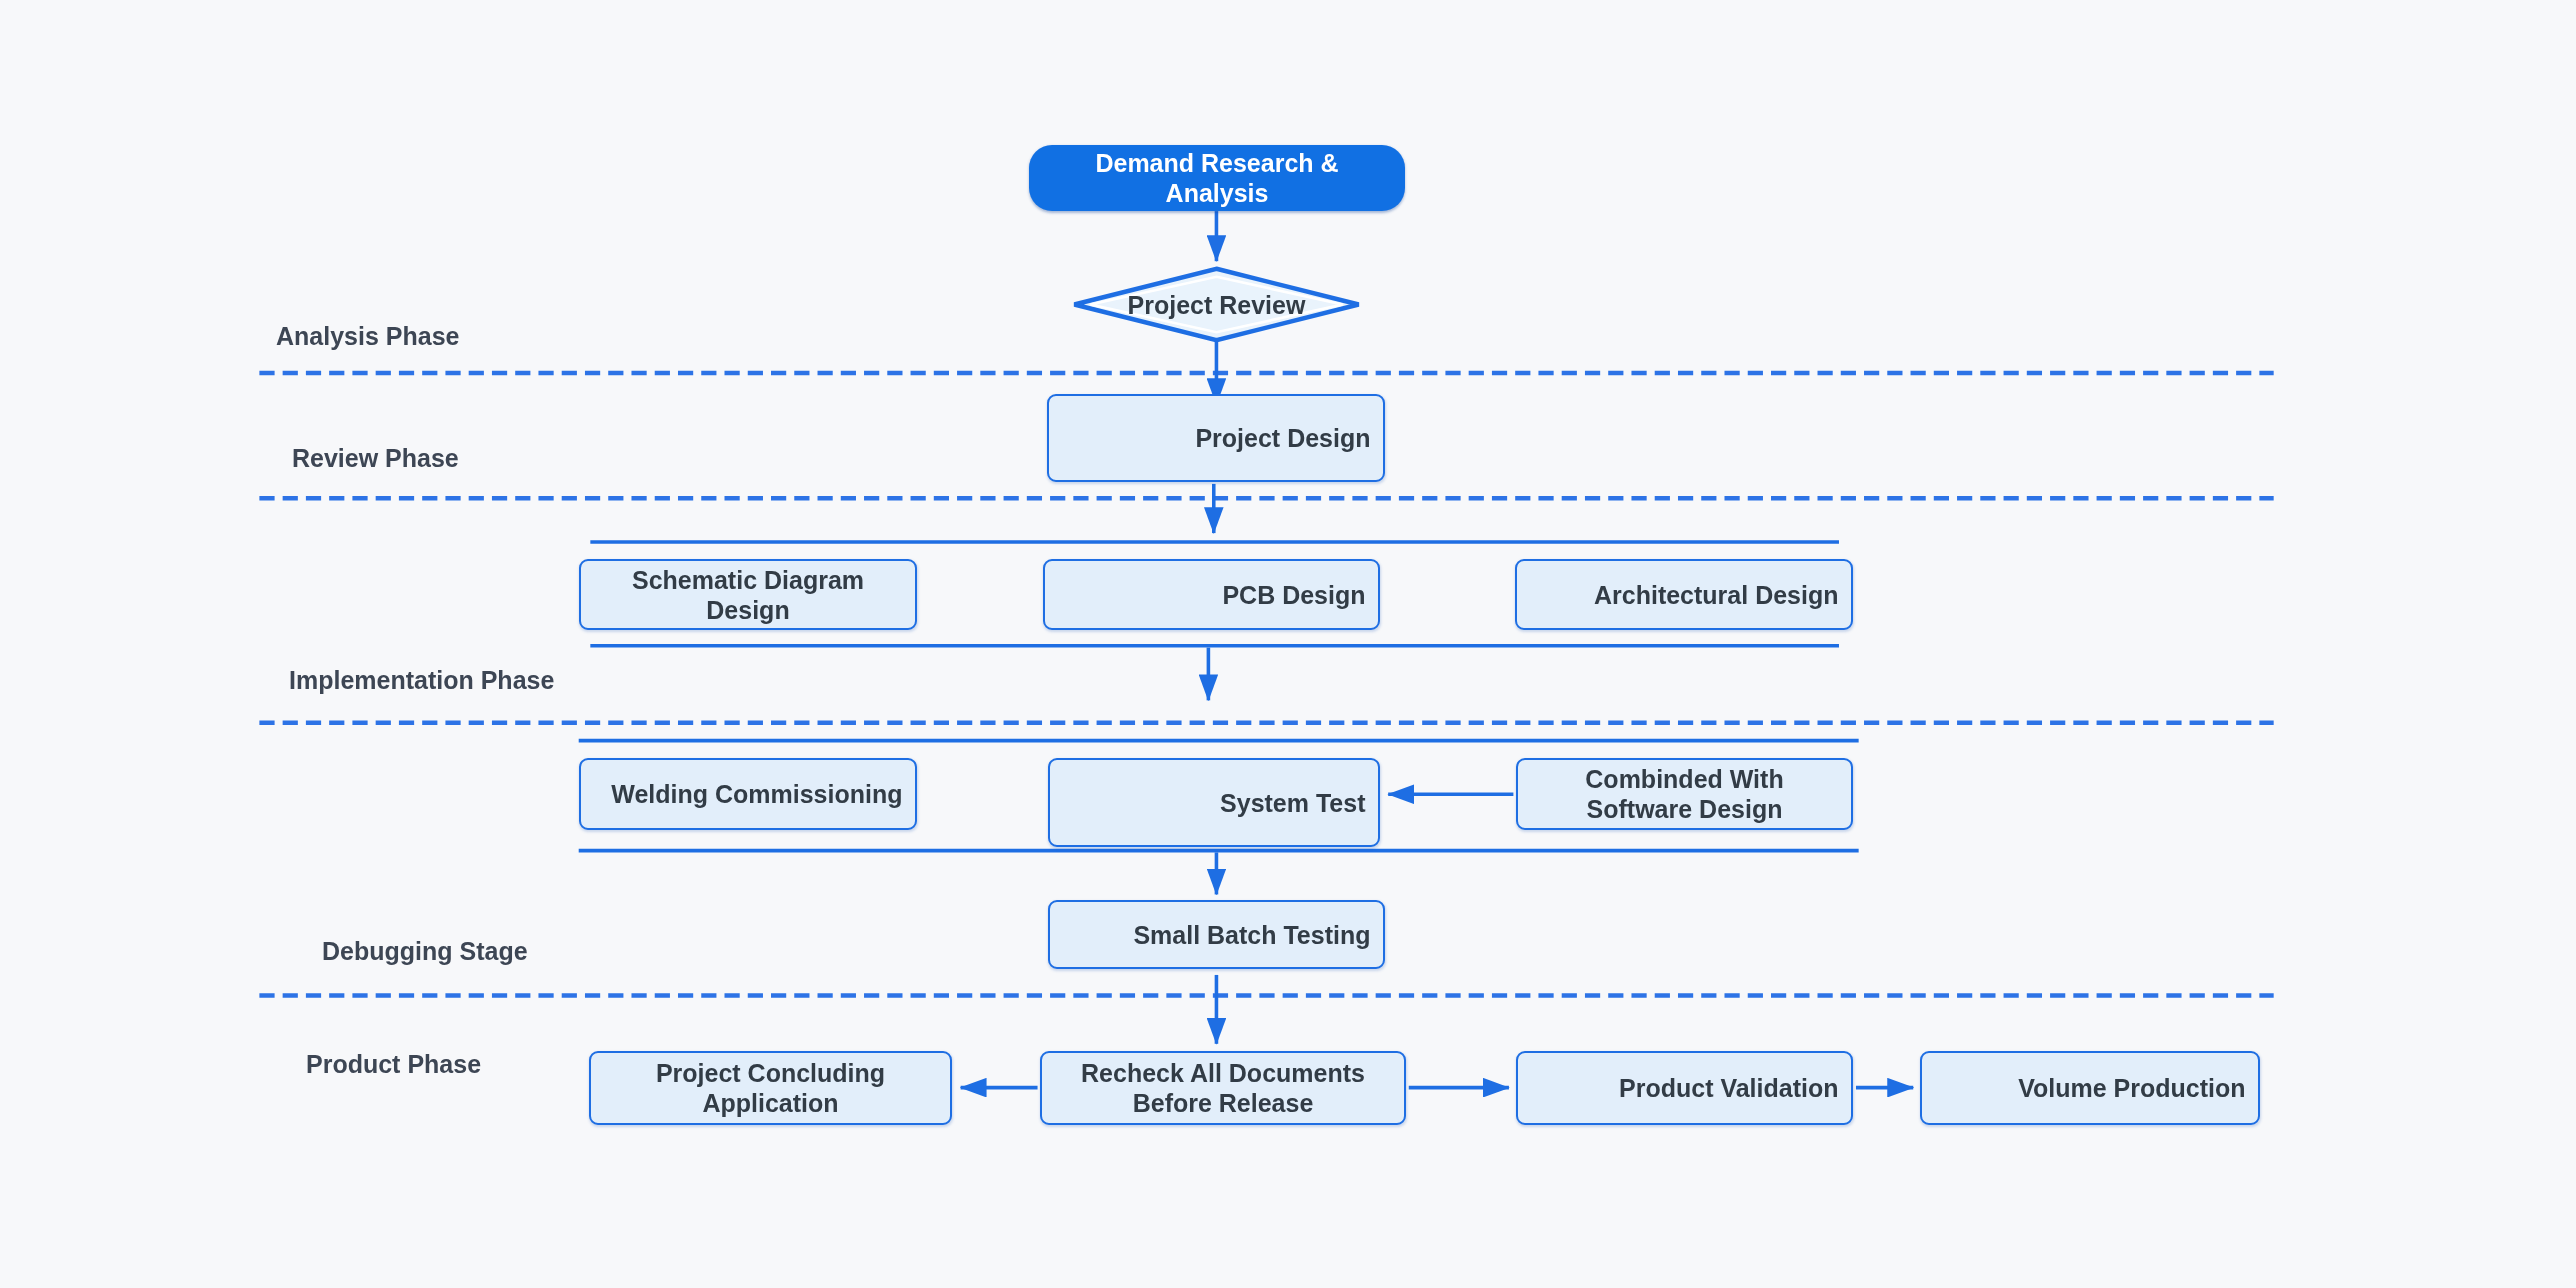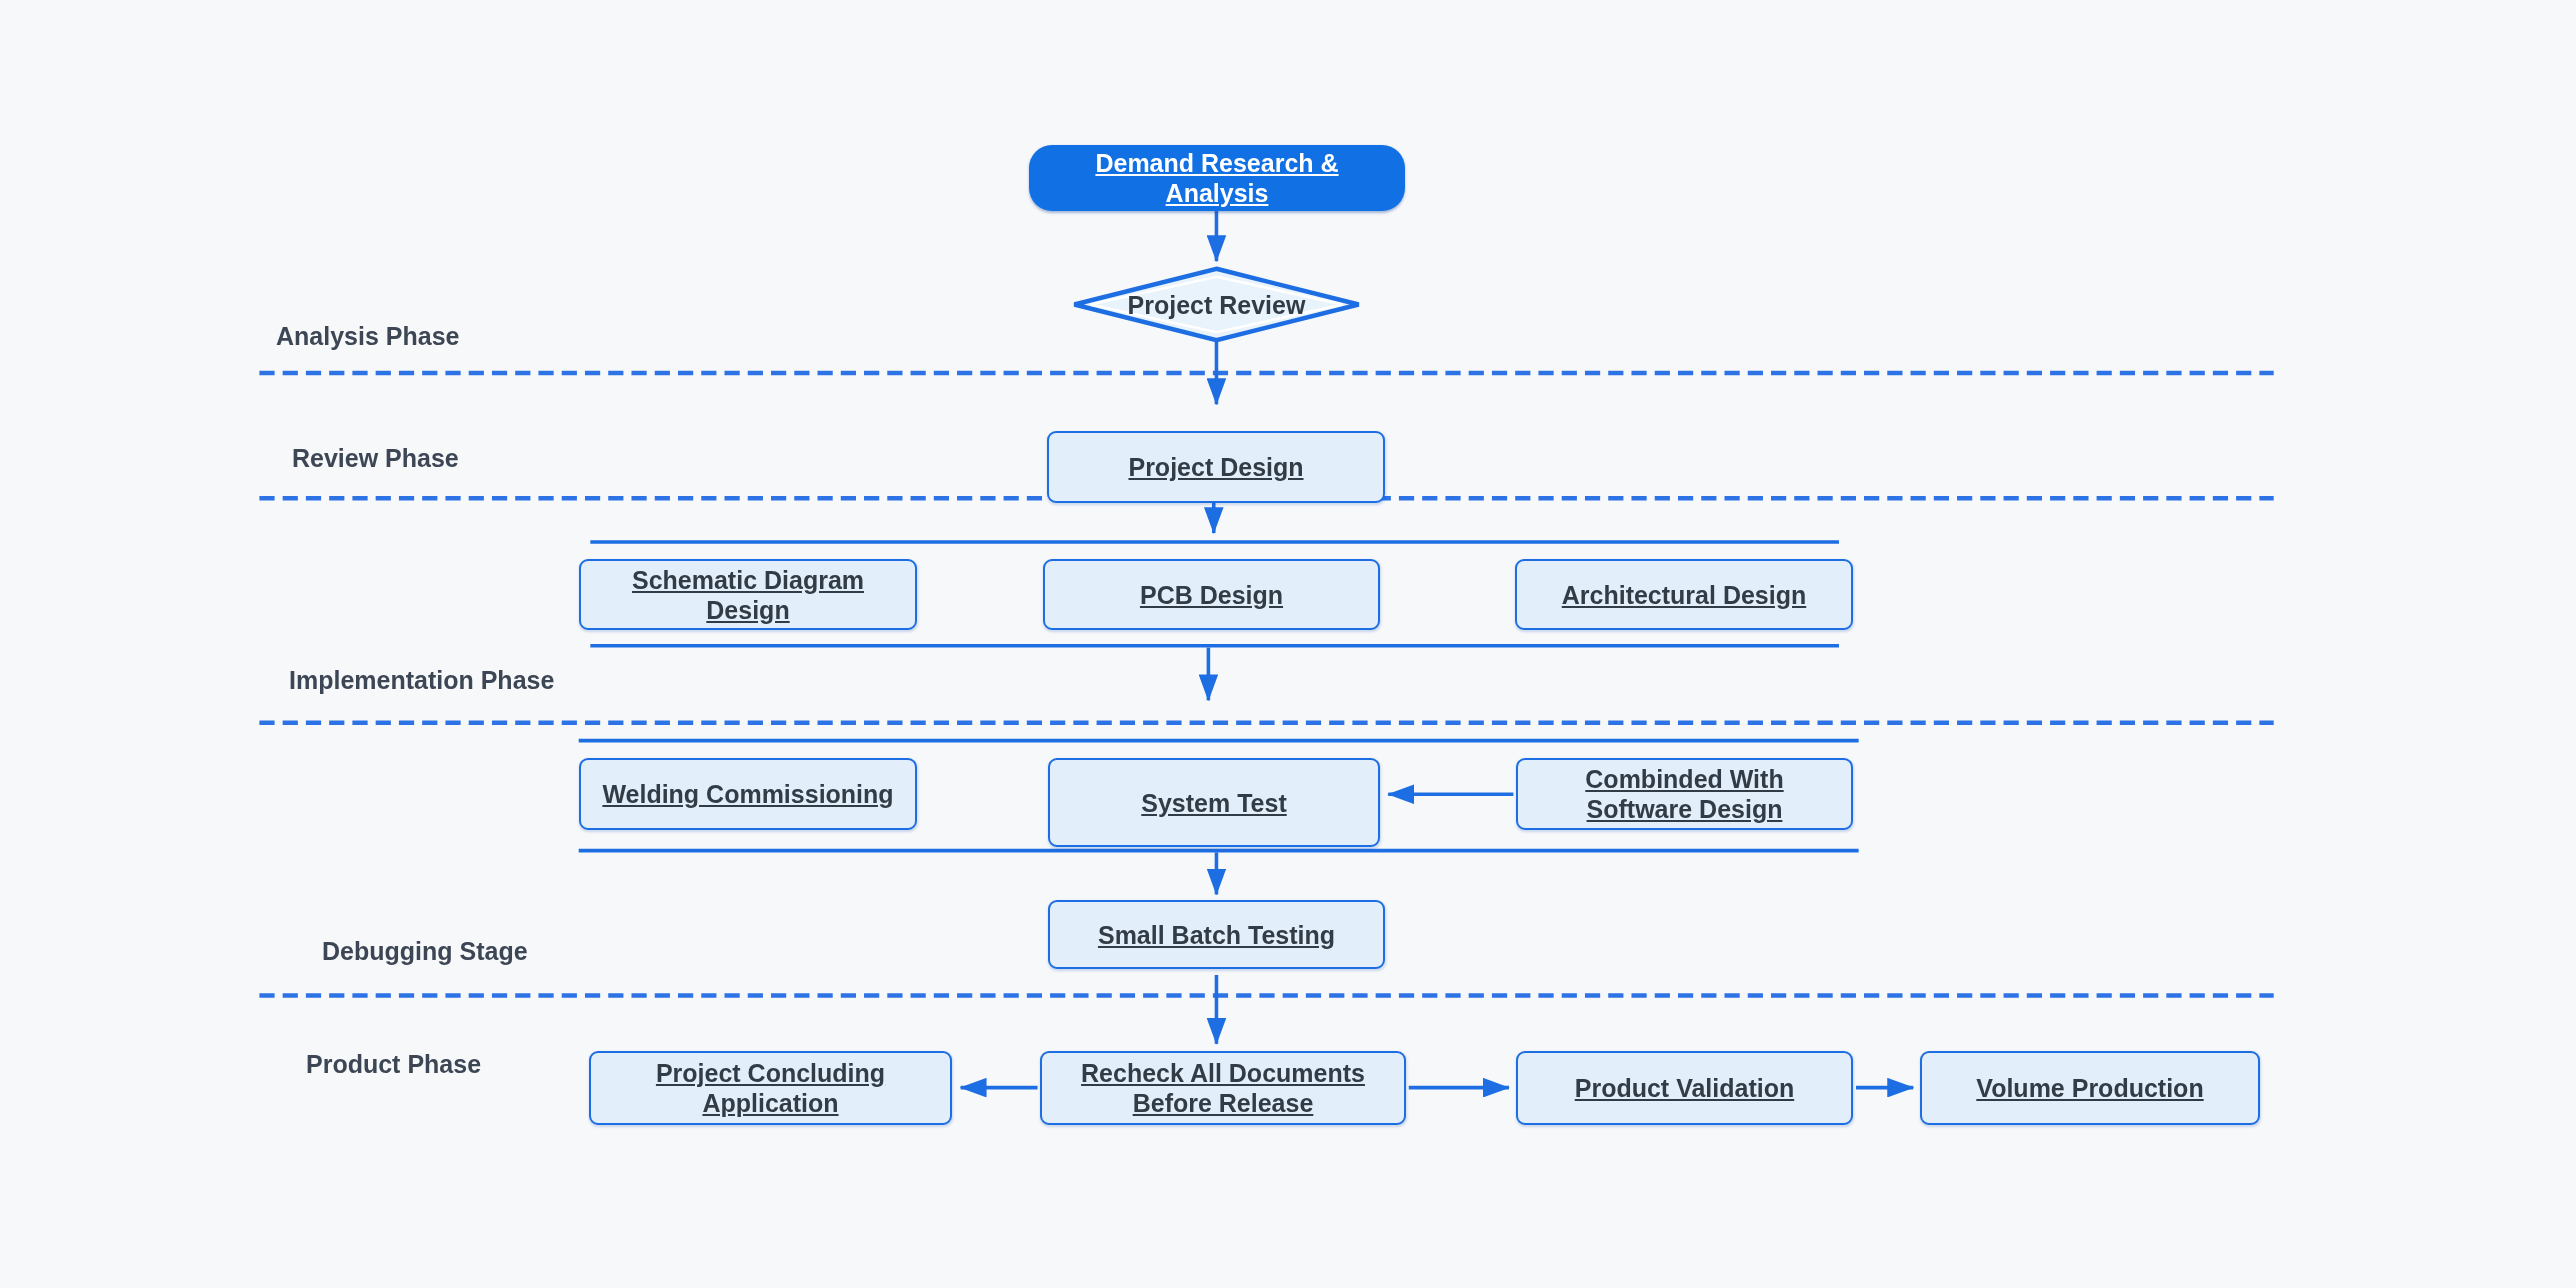--- a/index.html
+++ b/index.html
@@ -31,31 +31,30 @@
   .dash-line {
     stroke: var(--dash-line, #2d73e6);
     stroke-width: 5;
     stroke-dasharray: 17 9;
     fill: none;
   }
   #arrowhead-path { fill: var(--accent, #1e6ee3); }
 
   .node {
     position: absolute;
-    display: flex; align-items: center; justify-content: center;
+    display: flex; align-items: center; justify-content: flex-end;
     text-align: center;
     box-sizing: border-box;
     background: var(--node-fill, #e2eefa);
     border: 2.7px solid var(--accent, #1e6ee3);
     border-radius: 9px;
     color: var(--node-text, #323c46);
     font-size: 25px; font-weight: bold; line-height: 30px;
     box-shadow: 0.9px 1.8px 2.7px rgba(20, 80, 180, 0.20);
     padding: 0 12.5px;
-    text-decoration: underline;
   }
   .start-node {
     background: var(--start-fill, #1170e3);
     color: var(--start-text, #ffffff);
     border: none;
     border-radius: 23px;
     box-shadow: 0 1.8px 2.7px rgba(10, 60, 150, 0.35);
   }
   .diamond-node {
     position: absolute;
@@ -81,21 +80,21 @@
   .phase-label {
     position: absolute;
     color: var(--phase-label-text, #3d4654);
     font-size: 25px; font-weight: bold;
     white-space: nowrap;
   }
 
   
   #node-start          { left: 1029px; top: 145px;  width: 376px; height: 66px; }
   #node-decision       { left: 1069px; top: 265px;  width: 295px; height: 79px; }
-  #node-project-design { left: 1047px; top: 431px;  width: 338px; height: 72px; }
+  #node-project-design { left: 1047px; top: 394px;  width: 338px; height: 88px; }
   #node-schematic      { left: 579px;  top: 559px;  width: 338px; height: 71px; }
   #node-pcb            { left: 1043px; top: 559px;  width: 337px; height: 71px; }
   #node-architectural  { left: 1515px; top: 559px;  width: 338px; height: 71px; }
   #node-welding        { left: 579px;  top: 758px;  width: 338px; height: 72px; }
   #node-system-test    { left: 1048px; top: 758px;  width: 332px; height: 89px; }
   #node-combinded      { left: 1516px; top: 758px;  width: 337px; height: 72px; }
   #node-small-batch    { left: 1048px; top: 900px; width: 337px; height: 69px; }
   #node-concluding     { left: 589px;  top: 1051px; width: 363px; height: 74px; }
   #node-recheck        { left: 1040px; top: 1051px; width: 366px; height: 74px; }
   #node-validation     { left: 1516px; top: 1051px; width: 337px; height: 74px; }

